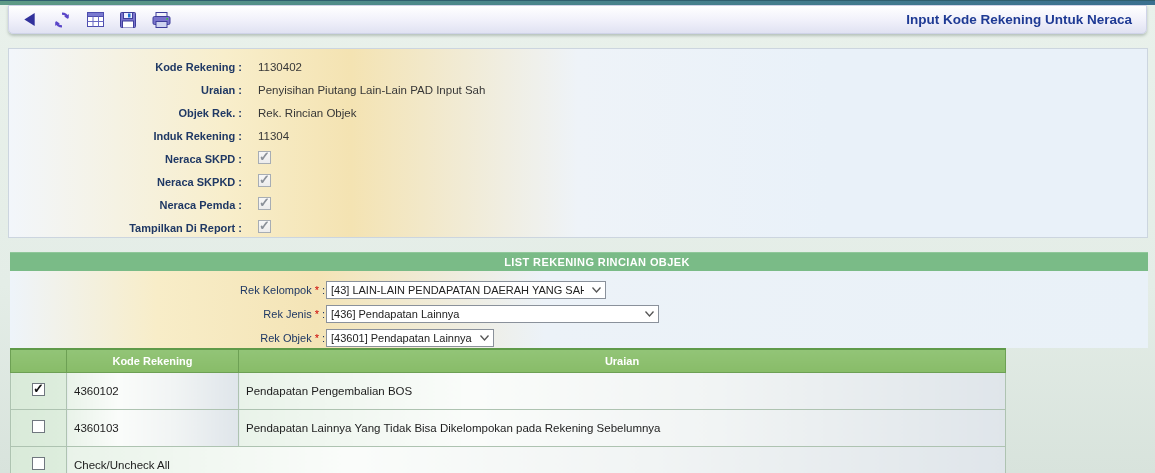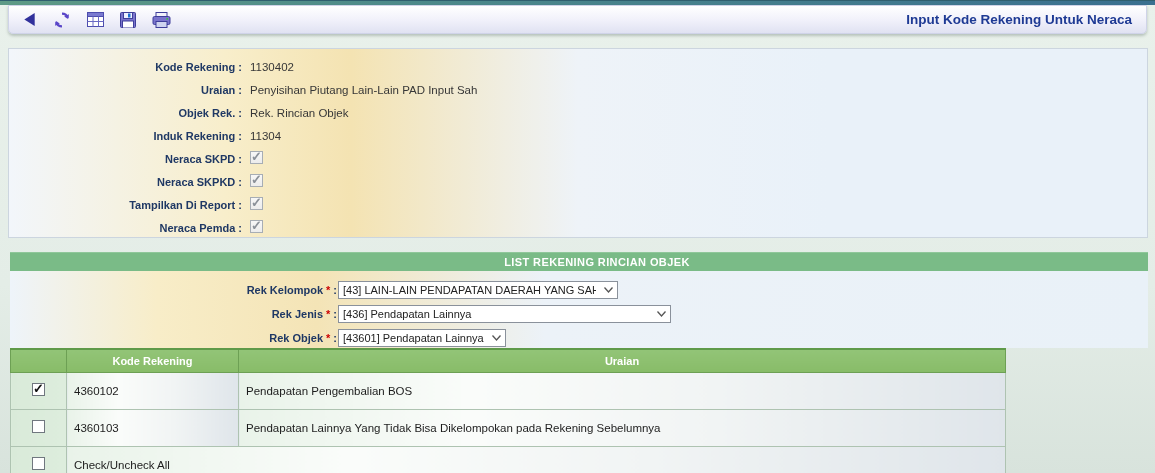--- a/index.html
+++ b/index.html
@@ -19,38 +19,38 @@
     box-shadow:0 2px 3px rgba(90,110,100,.35);
     display:flex; align-items:center; padding:4px 10px; }
   .tb-icons { display:flex; align-items:center; gap:13px; }
   .tb-btn { width:20px; height:20px; display:flex; align-items:center; justify-content:center; cursor:pointer; }
   .tb-title { margin-left:auto; font-size:13.5px; font-weight:bold; color:#1e3a94; padding-right:4px; }
   
   .panel-top { position:absolute; left:8px; right:7px; top:48px; height:190px;
     border:1px solid #ccd5df;
     background:linear-gradient(90deg,#f2f6fb 0%,#f8eecb 19%,#f4e3b2 30%,#eef3f8 50%,#e9f1f9 72%,#e9f1f9 100%);
     padding-top:6px; }
-  .frow { height:23px; display:flex; align-items:center; }
+  .frow { height:23px; display:flex; align-items:center;gap:8px; }
   .flabel { width:233px; text-align:right; font-size:11px; font-weight:bold; color:#1f3864; }
   .fvalue { margin-left:8px; font-size:11.5px; color:#373737; }
   
   .cb { position:relative; width:13px; height:13px; background:#fff; border:1px solid #70777f; display:inline-block; }
   .cb.gray { background:linear-gradient(180deg,#f7f7f7,#ececec); border-color:#a7adb4; }
   .cb.checked::after { content:"\2713"; position:absolute; left:0px; top:-3px; font-size:13px; font-weight:bold; color:#111; }
   .cb.gray.checked::after { color:#8b9199; }
   
   .list-header { position:absolute; left:10px; right:7px; top:252px; height:19px;
     background:#7abb87; border-top:1px solid #8fc79a;
     display:flex; align-items:center; justify-content:center;
     color:#ffffff; font-size:11px; font-weight:bold; letter-spacing:.4px;padding-left:36px; }
   .list-body { position:absolute; left:10px; right:7px; top:271px; height:77px;
     background:linear-gradient(90deg,#eef4fa 0%,#f8edc8 13%,#f4e4b6 27%,#ecf2f8 47%,#e9f1f8 100%);
     padding-top:7px; }
   .srow { height:24px; display:flex; align-items:center; }
-  .slabel { width:315px; text-align:right; font-size:11px; font-weight:bold; color:#1f3864; white-space:nowrap;margin-left:12px; }
+  .slabel { width:315px; text-align:right; font-size:11px; font-weight:normal; color:#1f3864; white-space:nowrap; }
   .req { color:#cc0000; margin:0 3px 0 3px; }
   .sel { margin-left:1px; height:18px; background:#ffffff; border:1px solid #8a919b;
     display:inline-flex; align-items:center; font-size:11px; color:#222; padding:0 4px; cursor:pointer; }
   .sel .txt { flex:1; white-space:nowrap; overflow:hidden; }
   .sel .arr { margin-left:8px; color:#555; display:flex; }
   
   .rek-table { position:absolute; left:10px; right:7px; top:348px; border-collapse:collapse; width:996px; table-layout:fixed; }
   .rek-table th { height:23px; background:linear-gradient(180deg,#92c477 0%,#88bc68 100%);
     border:1px solid #6da054; border-top:2px solid #5f9a49;
     color:#ffffff; font-size:11px; font-weight:bold; text-align:center; }
@@ -140,25 +140,25 @@
   </div>
   <div class="frow">
     <span class="flabel">Neraca SKPD :</span>
     <span class="fvalue"><span class="cb gray checked"></span></span>
   </div>
   <div class="frow">
     <span class="flabel">Neraca SKPKD :</span>
     <span class="fvalue"><span class="cb gray checked"></span></span>
   </div>
   <div class="frow">
+    <span class="flabel">Neraca Pemda :</span>
+    <span class="fvalue"><span class="cb gray checked"></span></span>
+  </div>
+  <div class="frow">
     <span class="flabel">Tampilkan Di Report :</span>
-    <span class="fvalue"><span class="cb gray checked"></span></span>
-  </div>
-  <div class="frow">
-    <span class="flabel">Neraca Pemda :</span>
     <span class="fvalue"><span class="cb gray checked"></span></span>
   </div>
 </div>
 
 <div class="list-header">LIST REKENING RINCIAN OBJEK</div>
 
 <div class="list-body">
   <div class="srow">
     <span class="slabel"><span>Rek Kelompok</span><span class="req">*</span><span>:</span></span>
     <span class="sel" style="width:280px">

